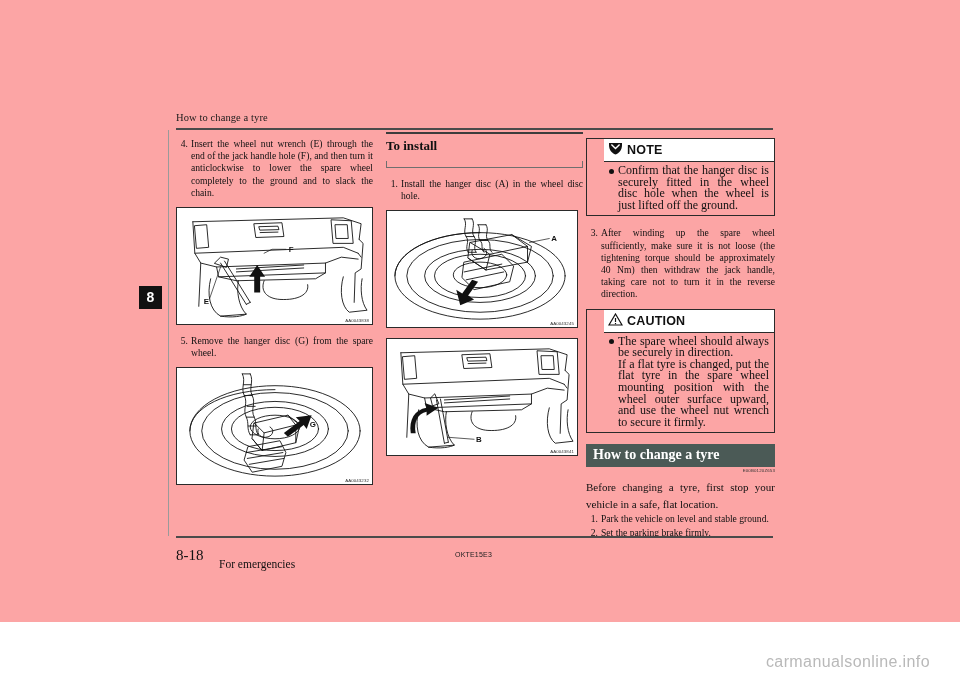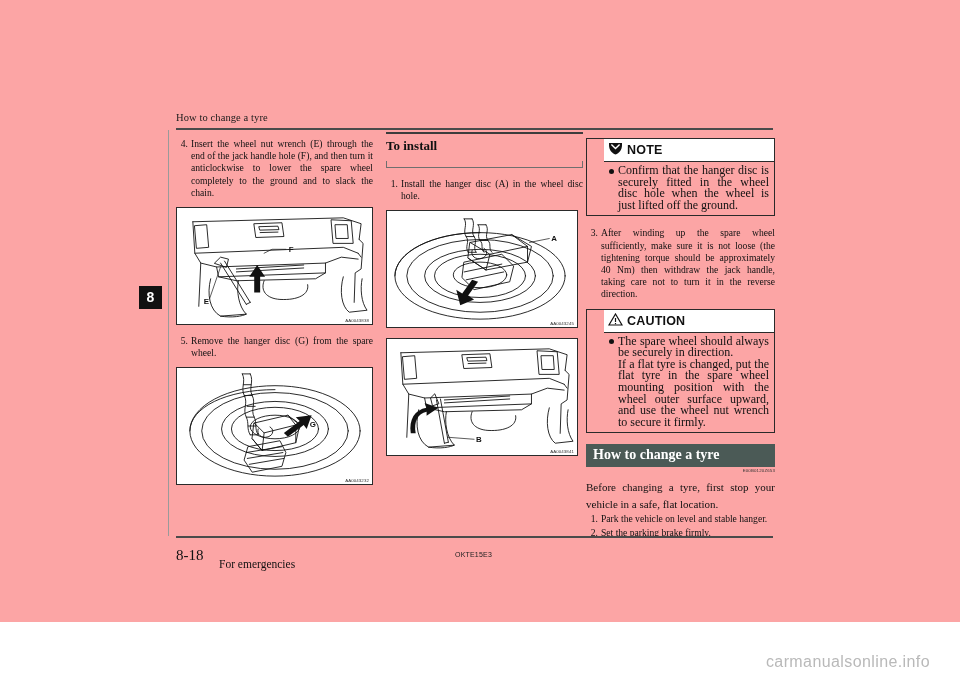--- a/index.html
+++ b/index.html
@@ -539,21 +539,21 @@
     </div>
 
     <div class="banner">How to change a tyre</div>
     <div class="banner-code">E00B0120Z653</div>
 
     <div class="para">Before changing a tyre, first stop your vehicle in a safe, flat location.</div>
 
     <ul class="numlist">
       <li>
         <span class="num">1.</span>
-        <span>Park the vehicle on level and stable hanger.</span>
+        <span>Park the vehicle on level and stable ground.</span>
       </li>
       <li>
         <span class="num">2.</span>
         <span>Set the parking brake firmly.</span>
       </li>
     </ul>
   </div>
 
   <div class="footer-rule"></div>
   <div class="footer-page">8-18</div>

